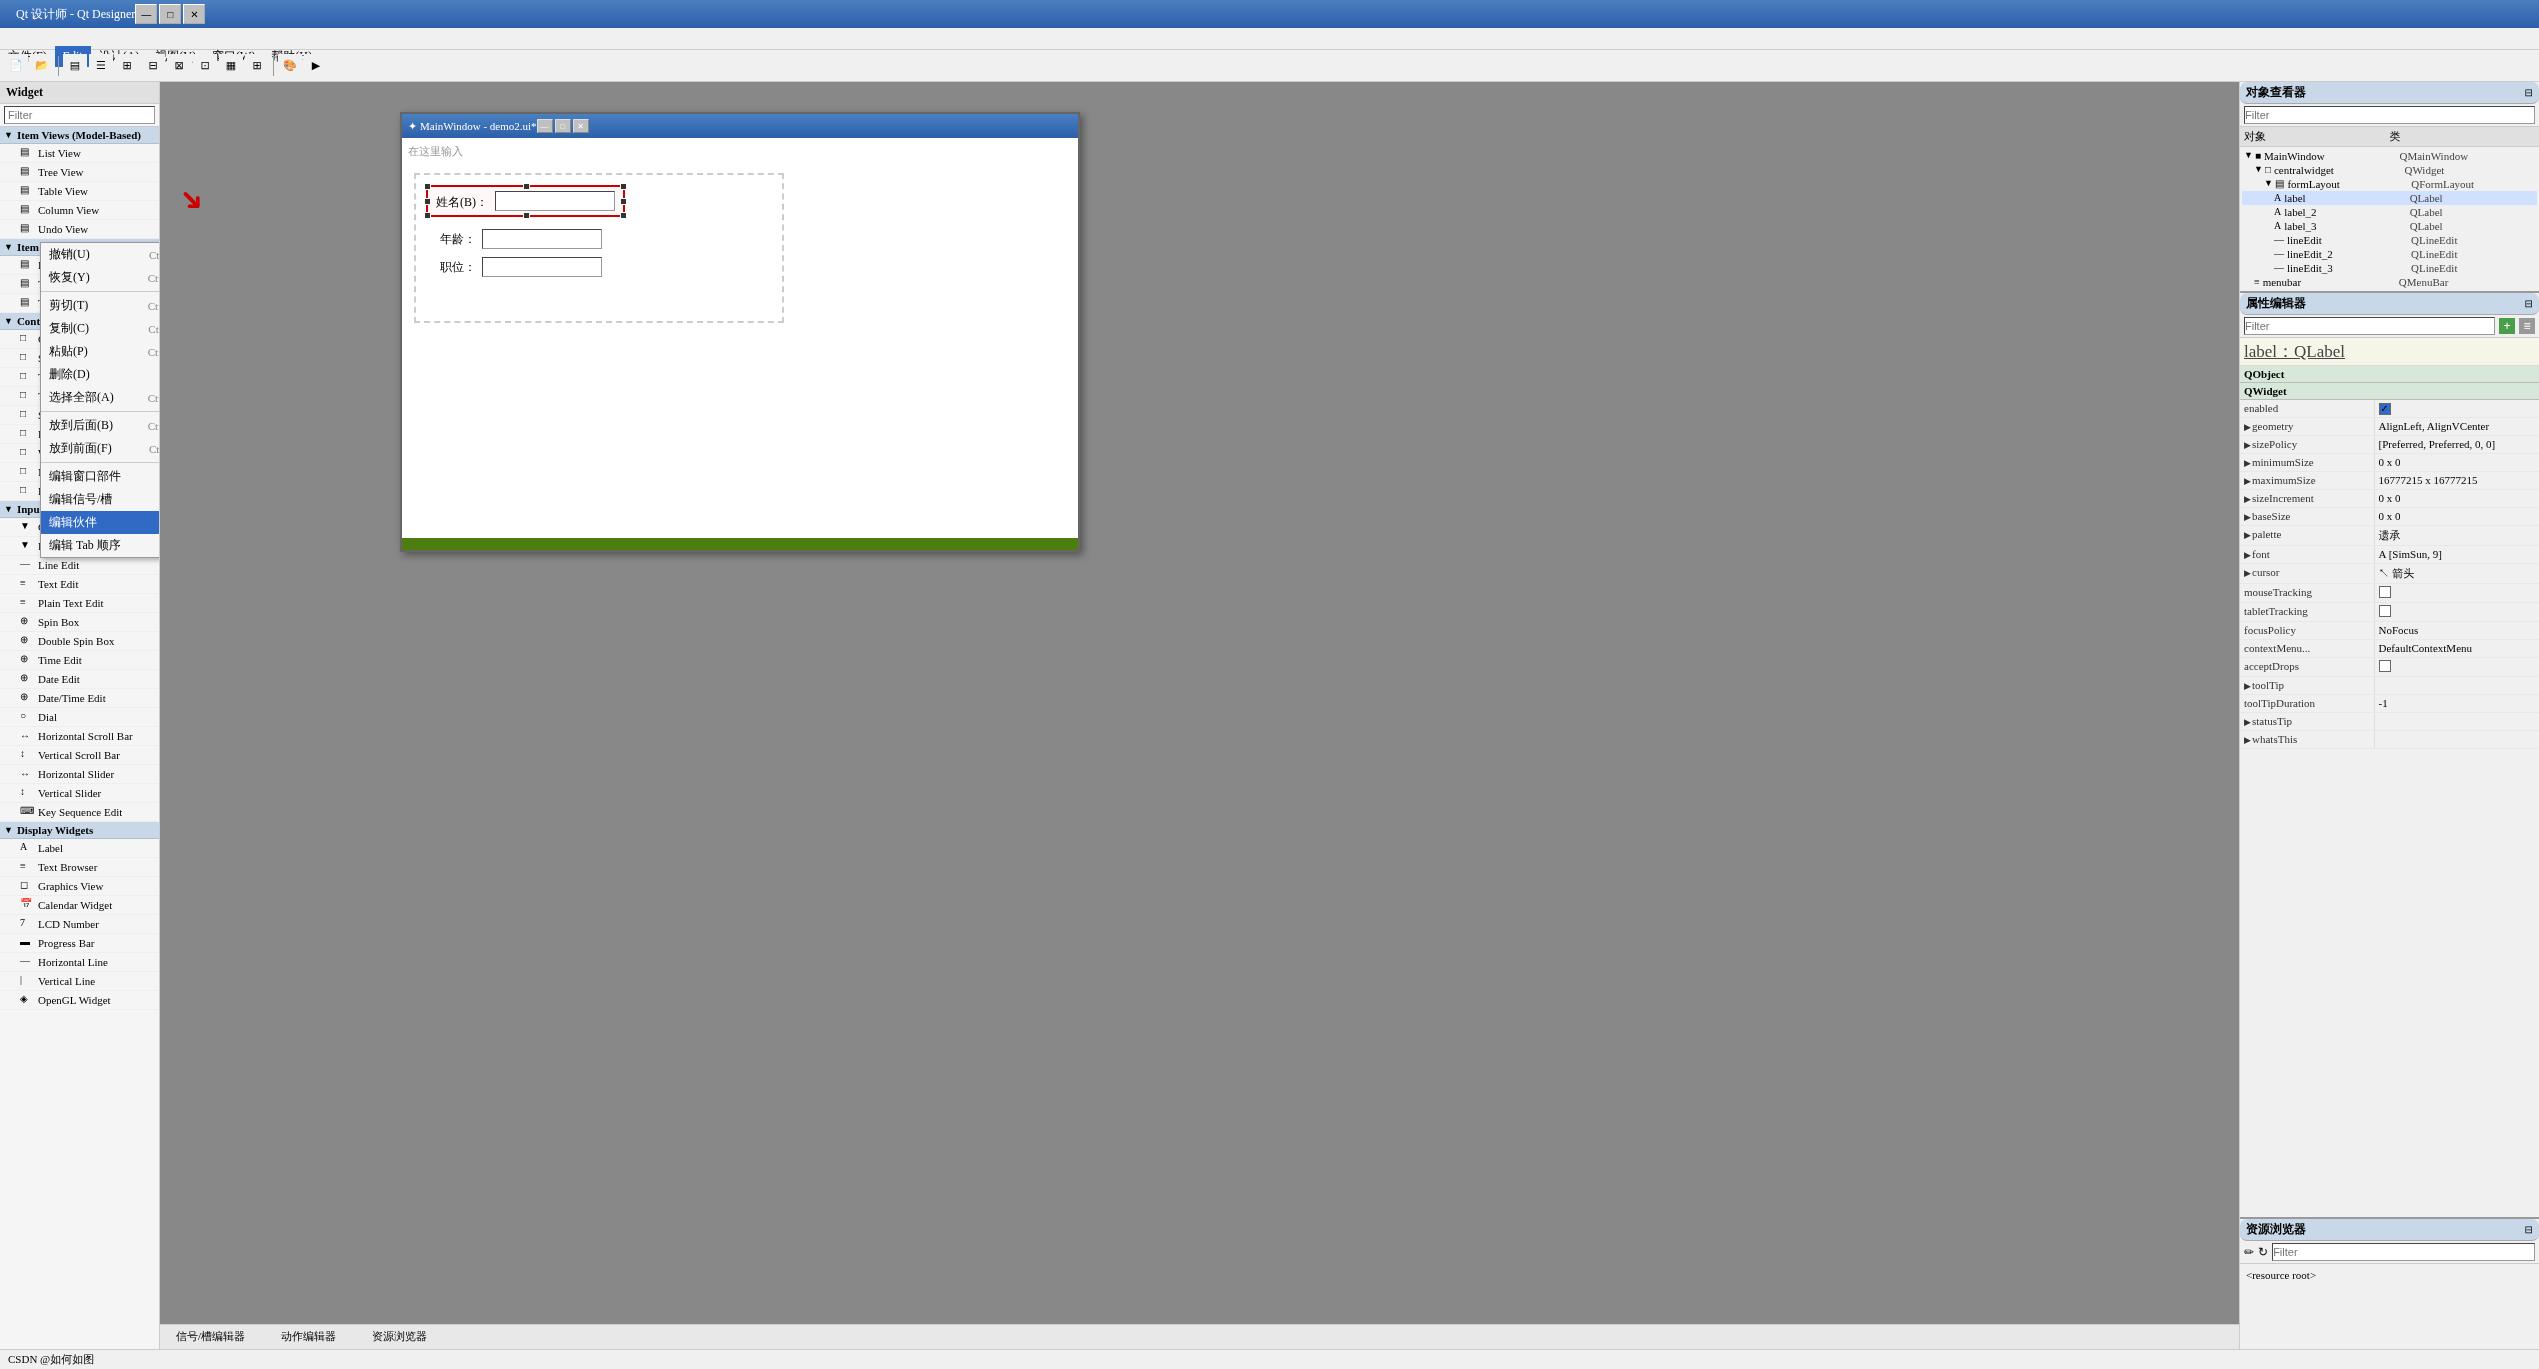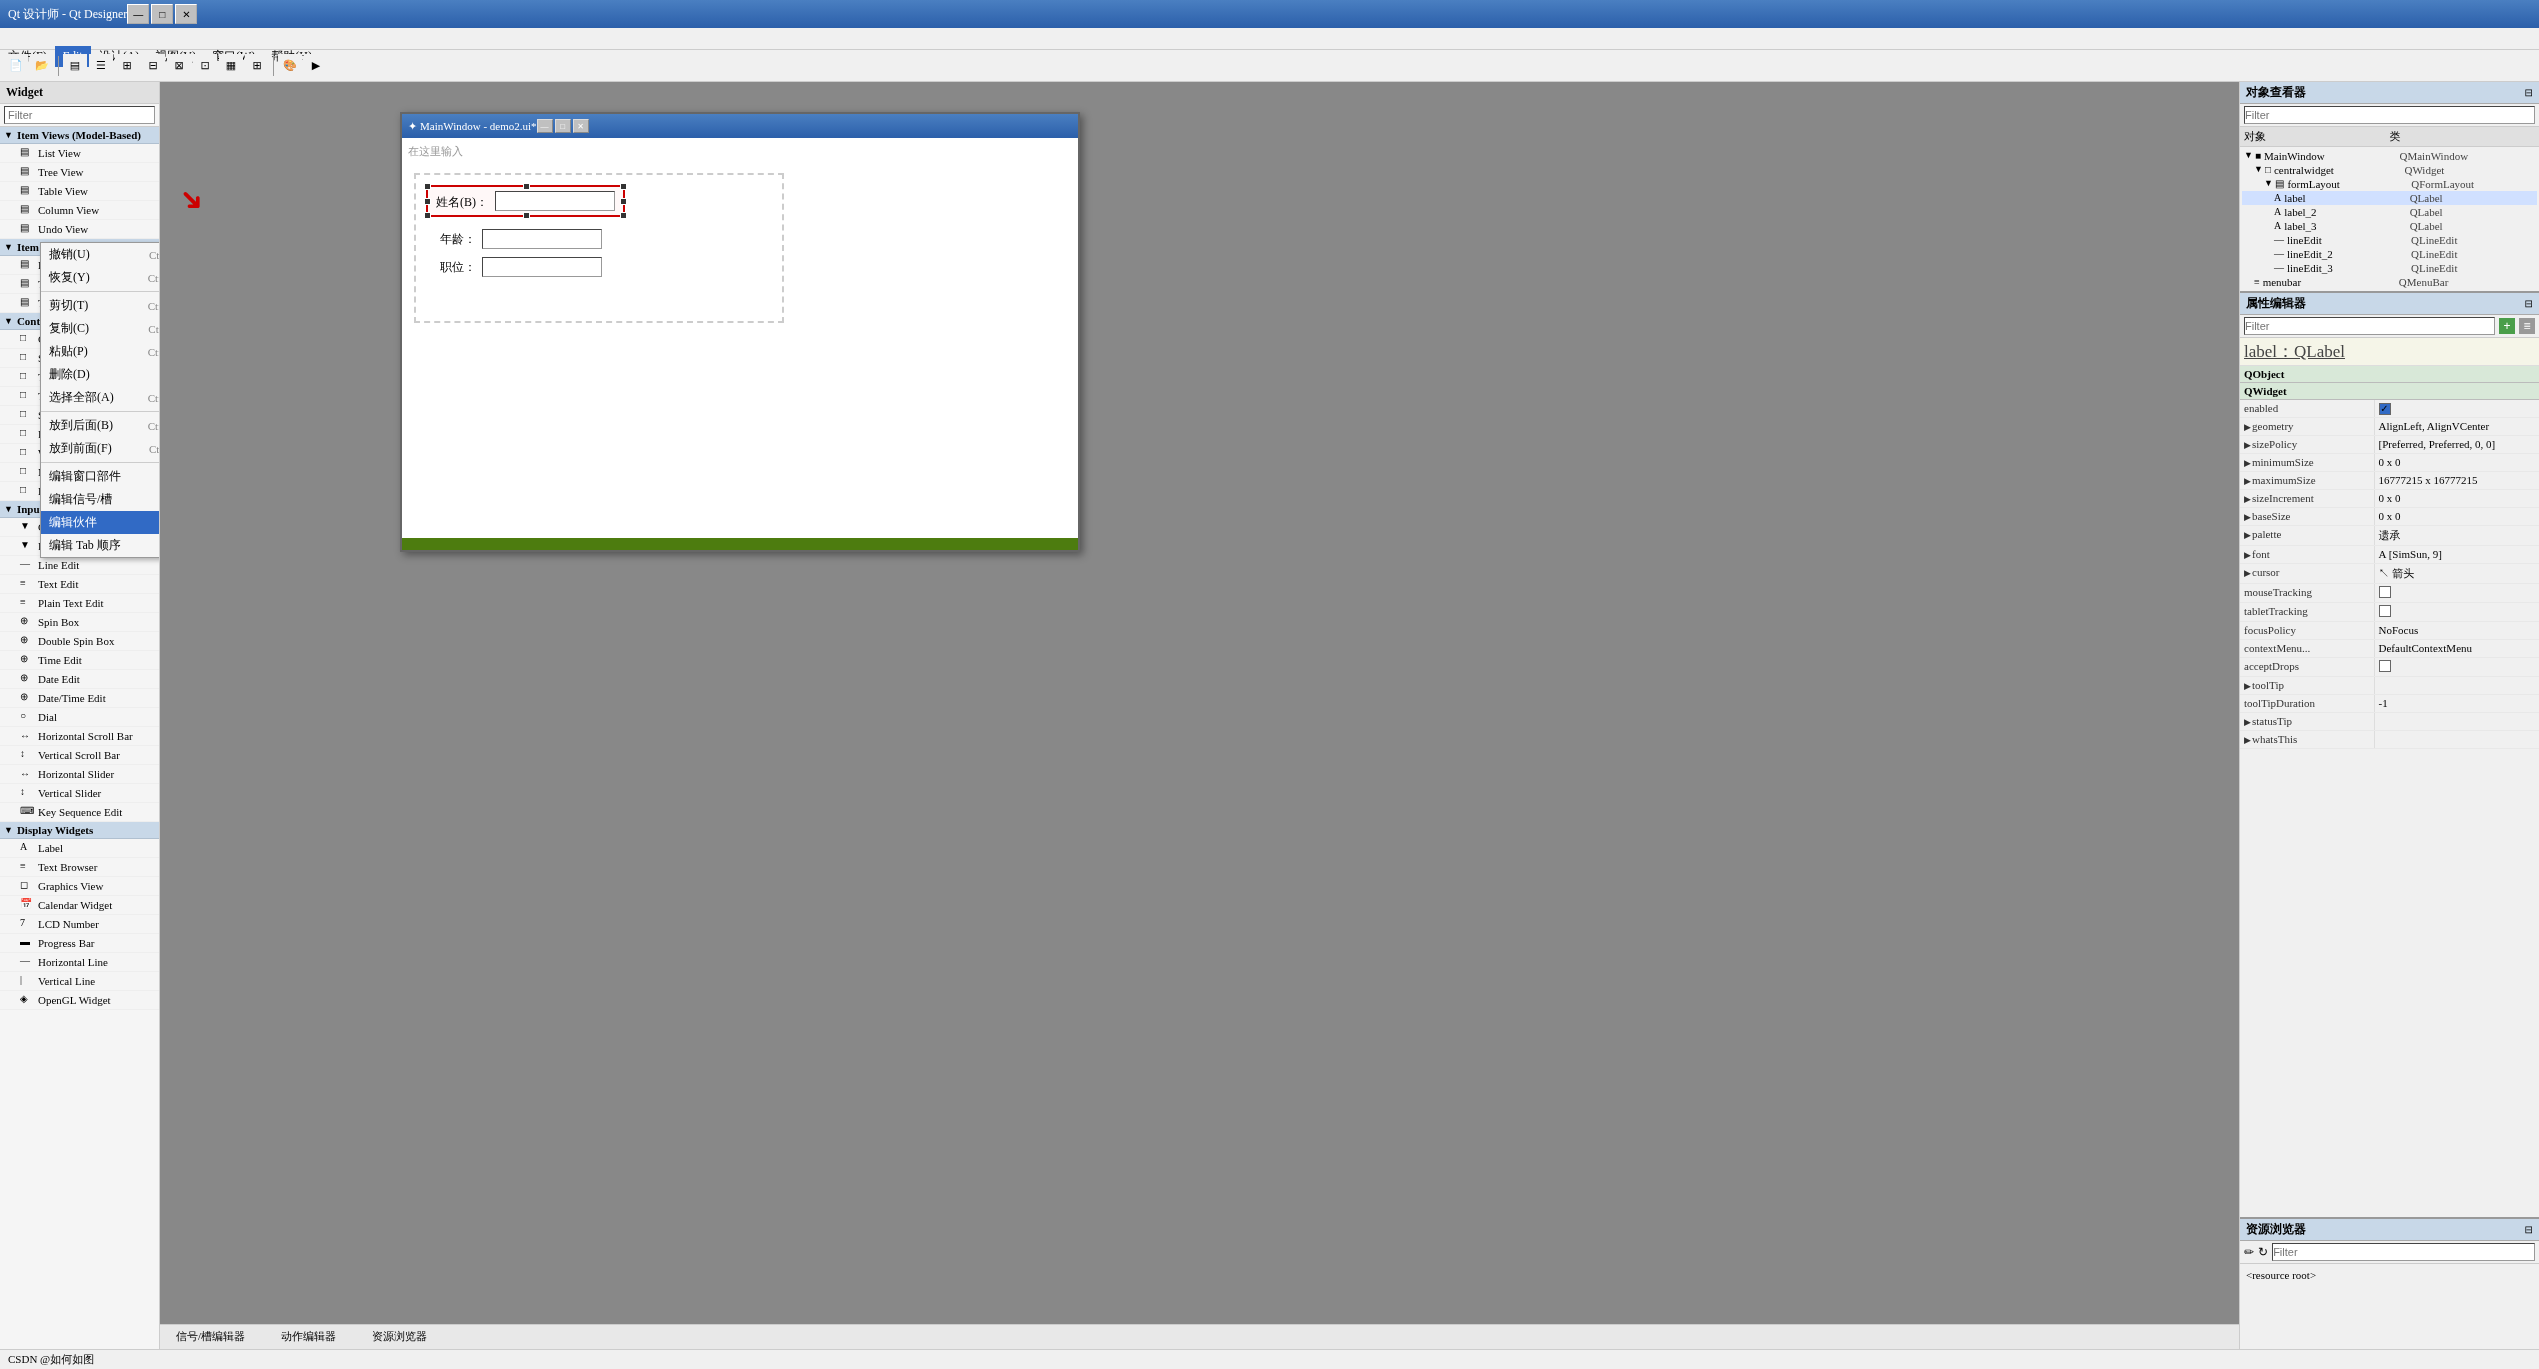--- a/index.html
+++ b/index.html
@@ -4,21 +4,21 @@
   <style>
     * { box-sizing: border-box; margin: 0; padding: 0; }
     body { font-family: 'SimSun', '宋体', serif; font-size: 12px; background: #d4d0c8; overflow: hidden; width: 2539px; height: 1369px; }
     
     
     .title-bar {
       background: linear-gradient(to bottom, #4a7fc1, #2b5faa);
       height: 28px;
       display: flex;
       align-items: center;
-      padding: 0 8px;
+      padding: 0 16px;
       color: white;
       font-size: 12px;
     }
     .title-bar-buttons { display: flex; gap: 2px; }
     .title-btn {
       width: 22px; height: 20px;
       background: #c0c0c0;
       border: 1px outset #fff;
       font-size: 10px;
       cursor: pointer;
@@ -222,20 +222,21 @@
     }
     .panel-header {
       background: #c8d8e8;
       padding: 2px 6px;
       font-size: 12px;
       font-weight: bold;
       display: flex;
       justify-content: space-between;
       align-items: center;
       border-bottom: 1px solid #aaa;
+      border-radius: 7px;
     }
     .panel-header-btn {
       font-size: 10px;
       cursor: pointer;
       background: none;
       border: none;
     }
     .inspector-filter {
       padding: 2px 4px;
       border-bottom: 1px solid #ccc;

